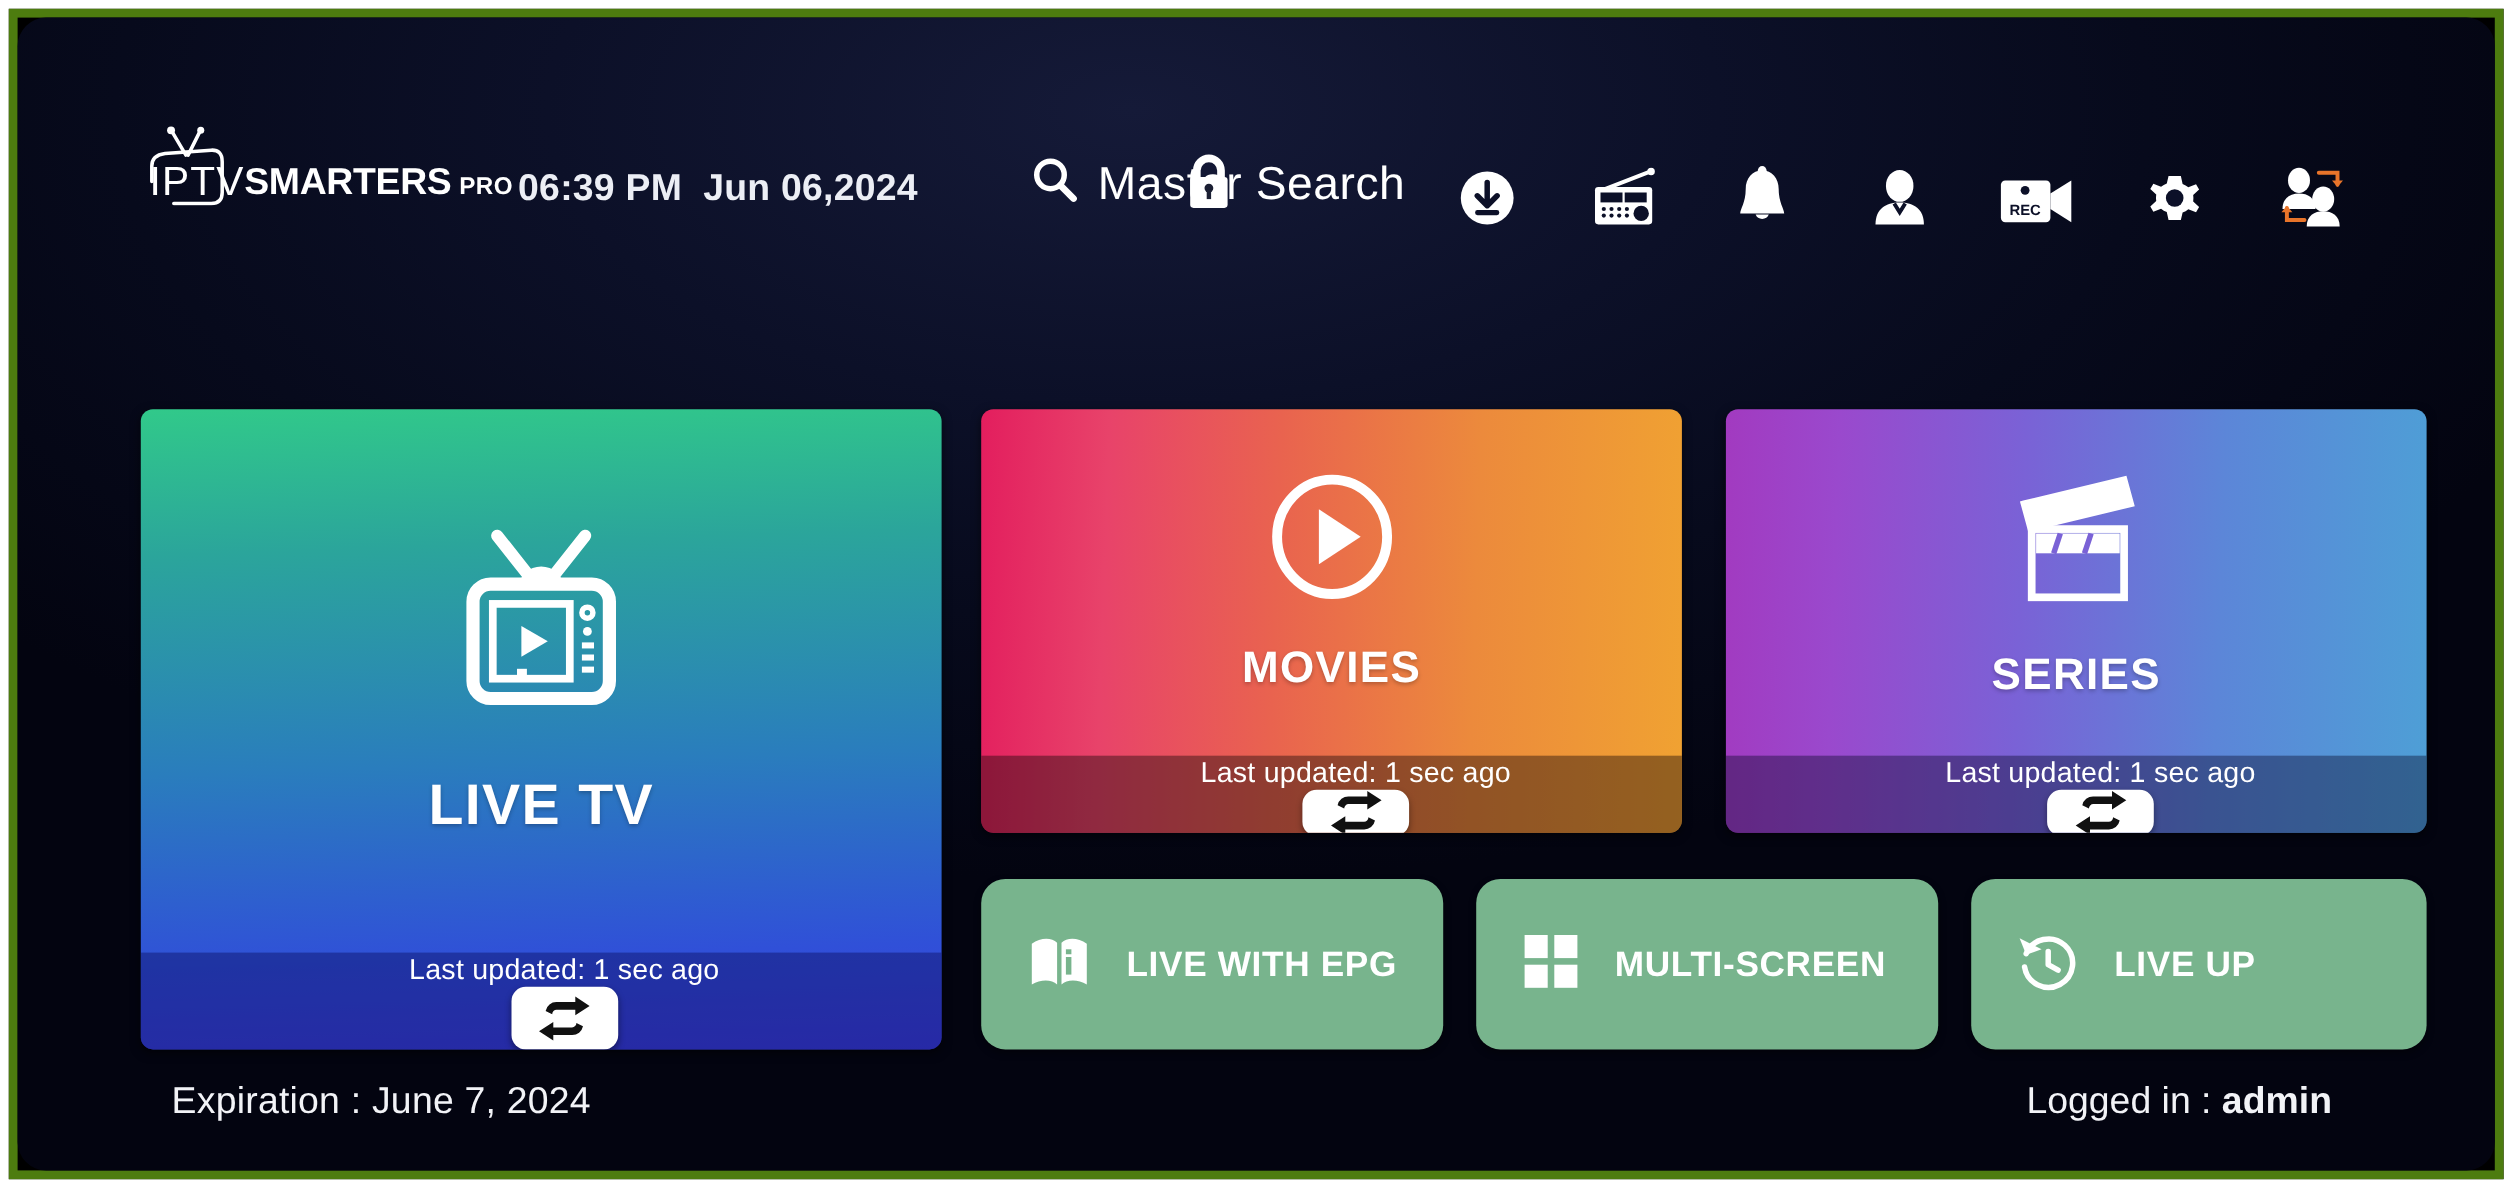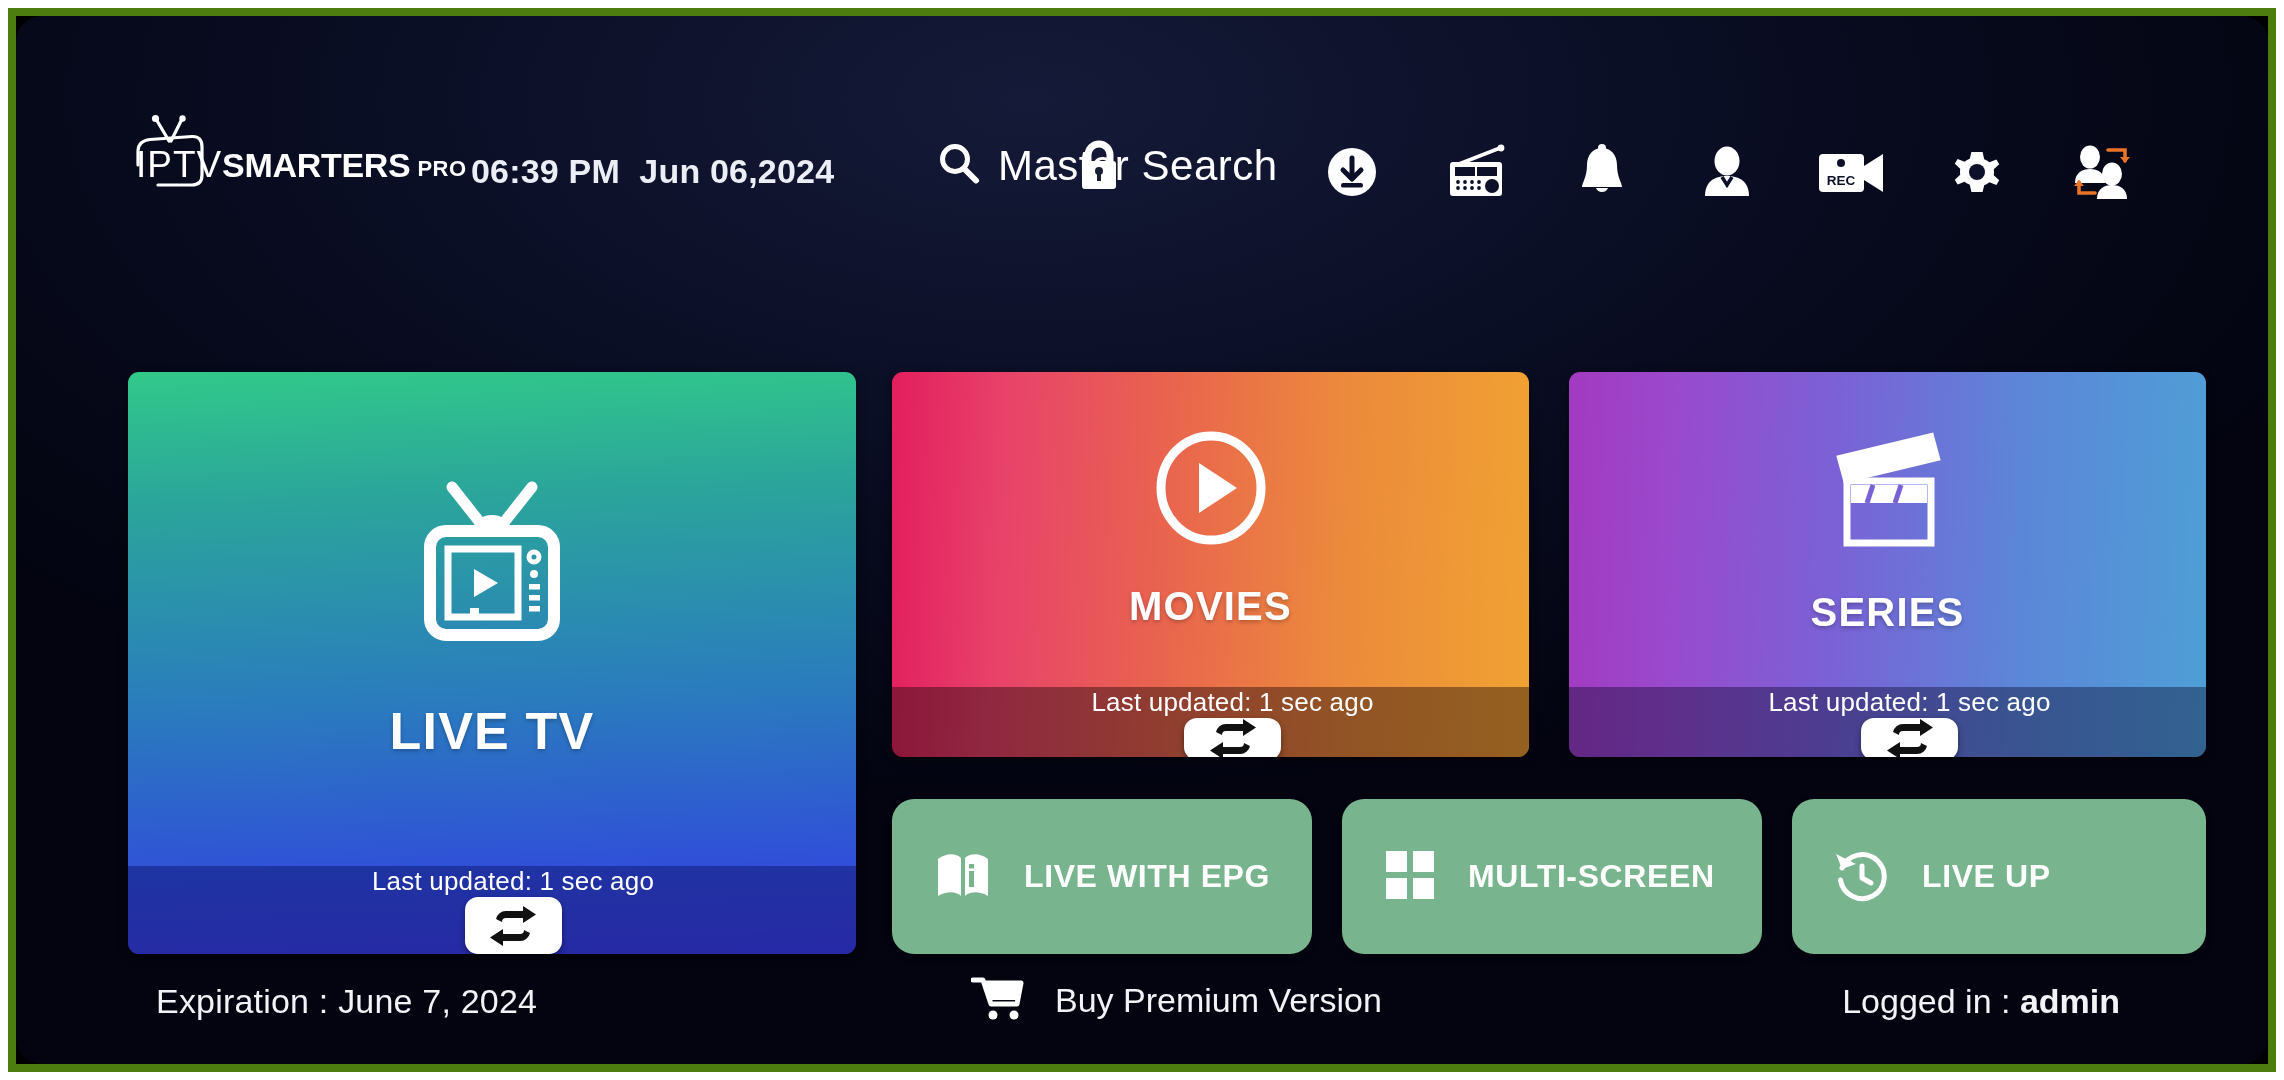--- a/index.html
+++ b/index.html
@@ -72,21 +72,21 @@
     position:absolute; left:1060px; top:124px;
     width:46px; height:54px;
   }
 
   .icons {
     position:absolute; right:104px; top:120px;
     display:flex; align-items:center; gap:0px;
   }
   .icon-btn {
     width:125px; height:72px;
-    display:flex; align-items:center; justify-content:center;
+    display:flex; align-items:flex-end; justify-content:center;
     cursor:pointer;
   }
 
   
   .main { position:absolute; left:112px; top:356px; right:112px; height:582px; }
 
   .card {
     position:absolute;
     border-radius:11px;
     overflow:hidden;
@@ -431,29 +431,18 @@
           </svg>
         </span>
         <span class="qbtn-label">LIVE UP</span>
       </div>
 
     </div>
 
     <div class="footer">
       <div class="f-exp">Expiration : June 7, 2024</div>
 
-      <div class="f-buy">
-        <span>
-          <svg width="54" height="48" viewBox="0 0 54 48">
-            <path d="M2,6 L12,6 L20,30 L46,30 L50,9 L14,9" fill="none" stroke="#ffffff" stroke-width="5" stroke-linejoin="round" stroke-linecap="round"></path>
-            <path d="M13,8 L48,8 L45,26 L20,26 Z" fill="#ffffff"></path>
-            <circle cx="22" cy="41" r="4.5" fill="#ffffff"></circle>
-            <circle cx="43" cy="41" r="4.5" fill="#ffffff"></circle>
-          </svg>
-        </span>
-        <span class="f-buy-label">Buy Premium Version</span>
-      </div>
 
       <div class="f-login"><span>Logged in : </span><b>admin</b></div>
     </div>
 
   </div>
 </div>
 
 </body></html>

